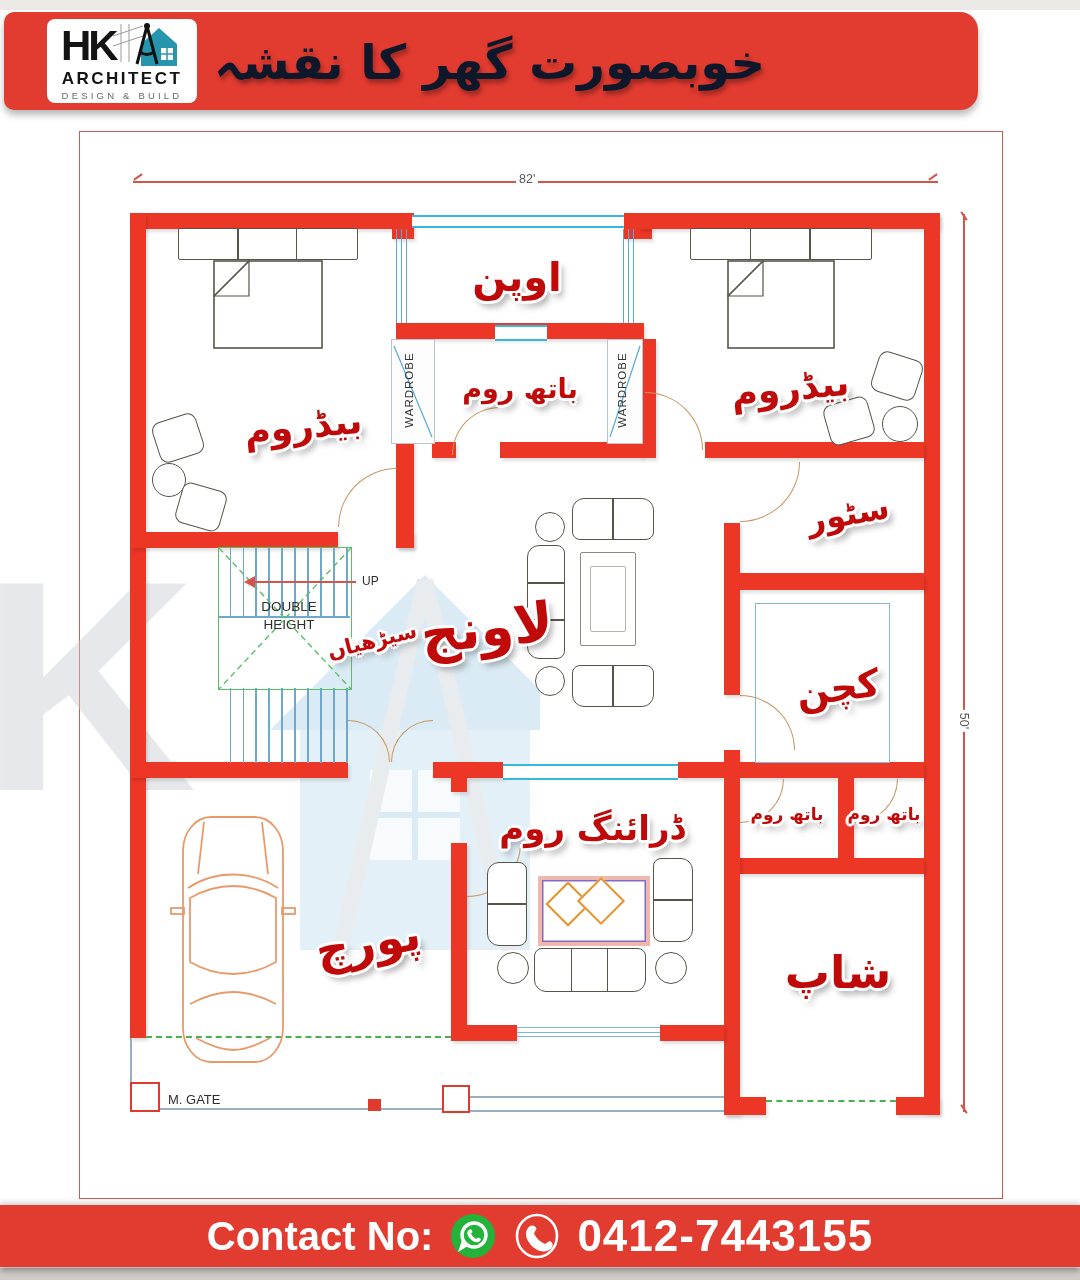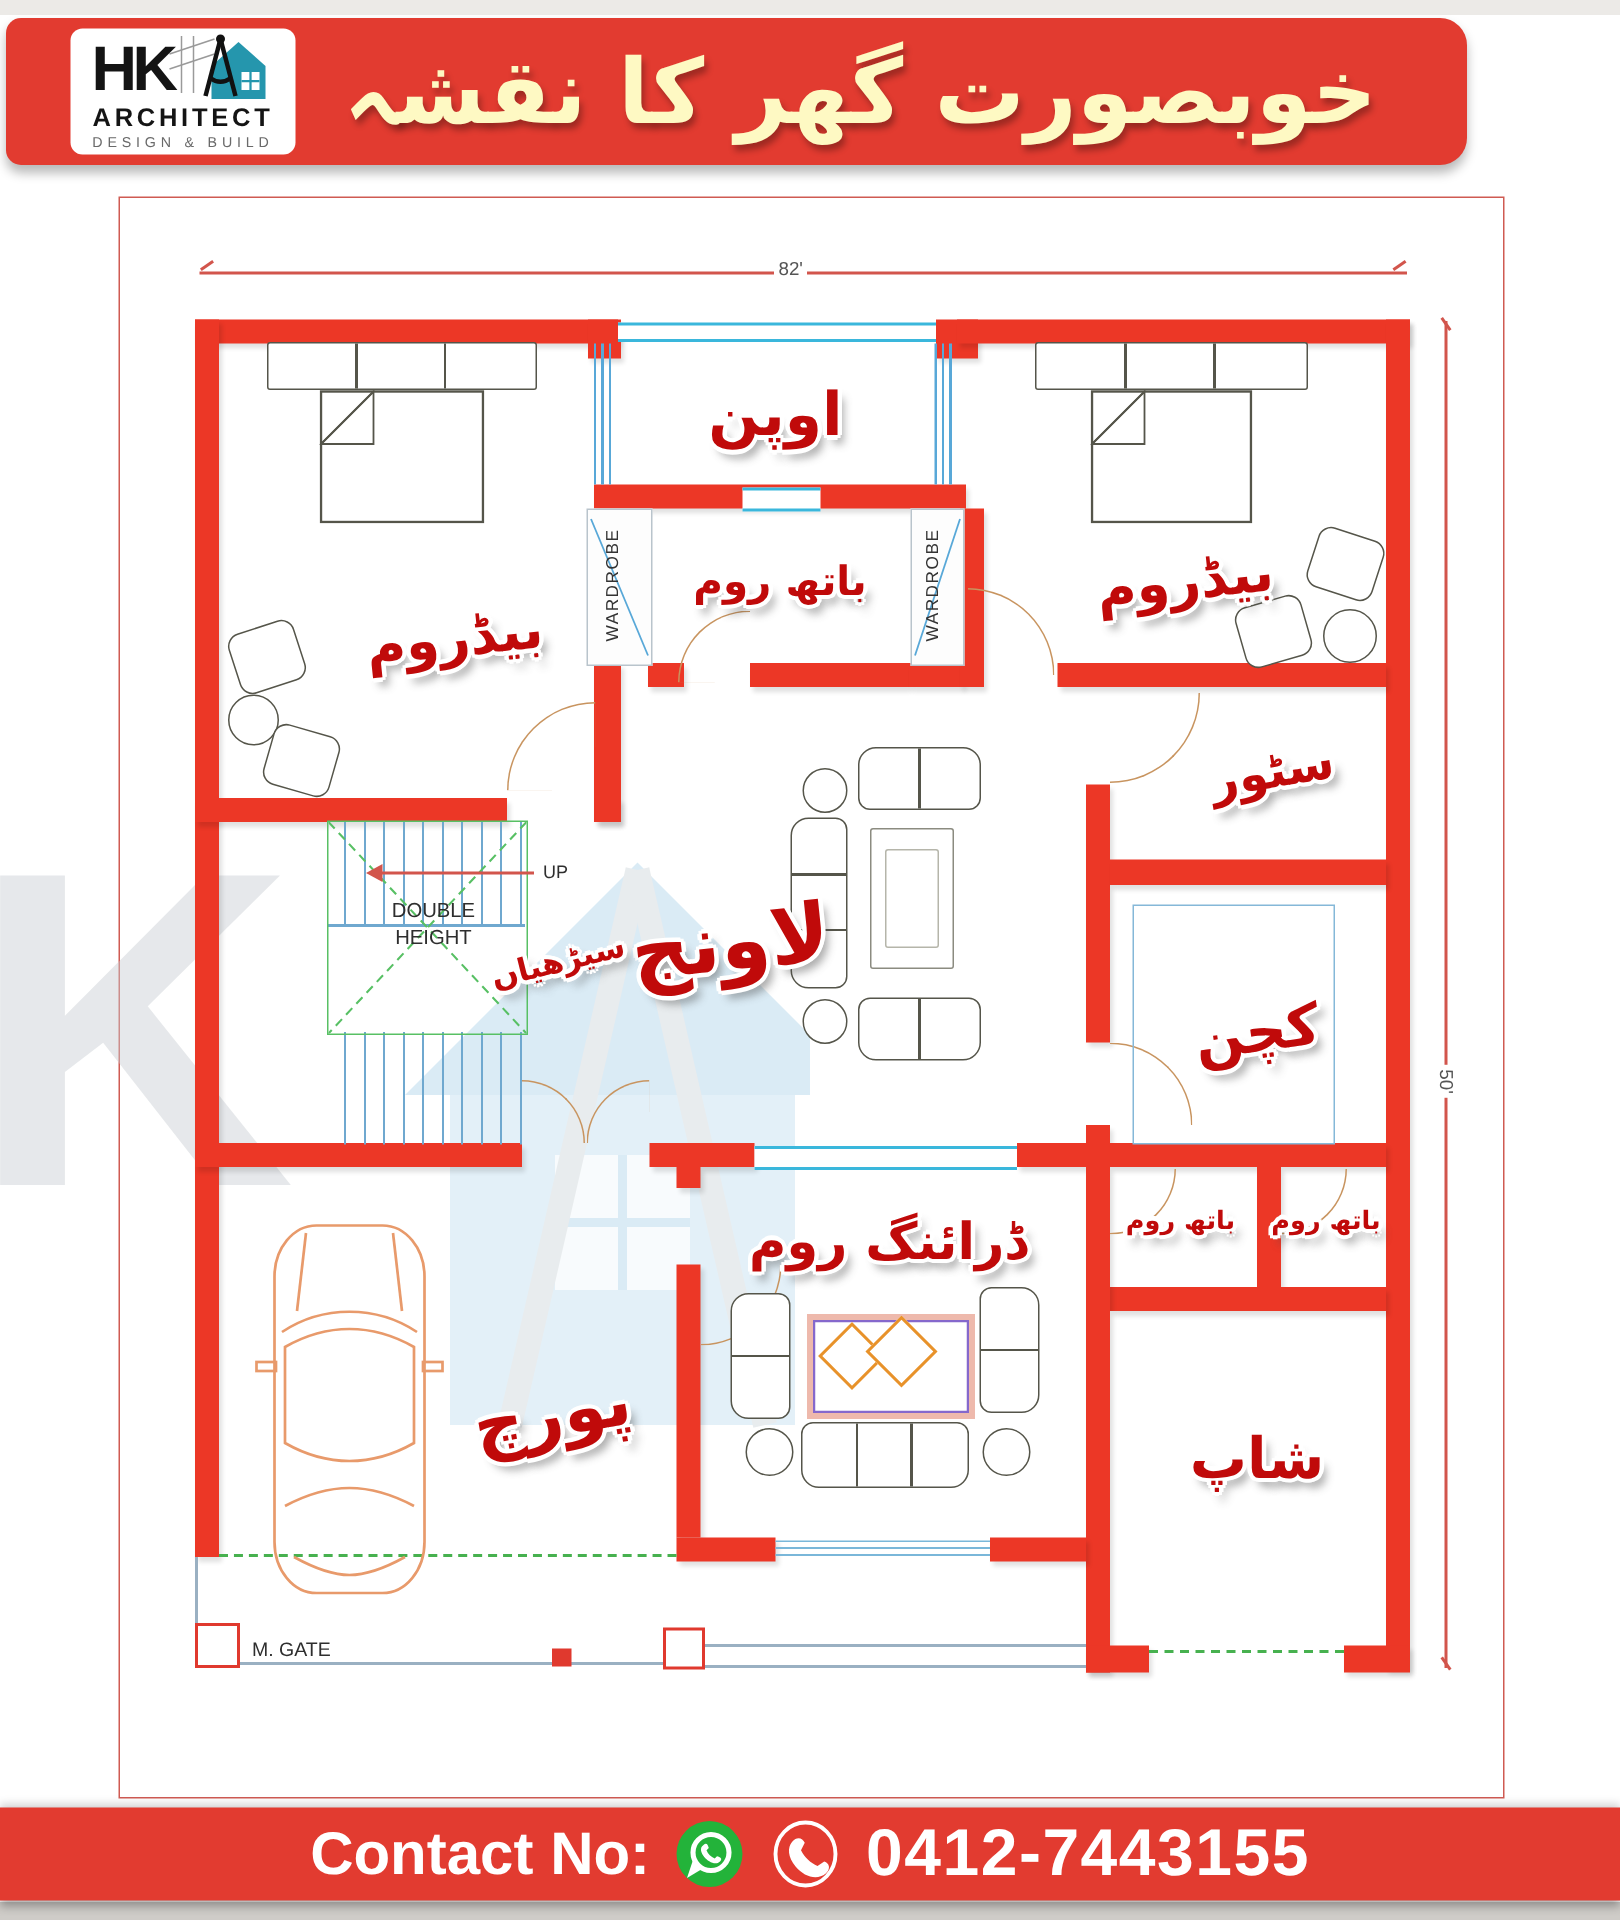--- a/index.html
+++ b/index.html
@@ -8,21 +8,21 @@
   .edge{position:absolute;left:0;width:1080px;}
   
   .bar{position:absolute;background:#e23b30;}
   .header-bar{left:4px;top:12px;width:974px;height:98px;border-radius:10px 18px 18px 10px;
               box-shadow:0 5px 7px rgba(0,0,0,.28);}
   .logo-box{position:absolute;left:43px;top:7px;width:150px;height:84px;background:#fff;
             border-radius:8px;display:flex;flex-direction:column;align-items:center;justify-content:center;}
   .logo-word{font-size:17px;font-weight:bold;letter-spacing:2.5px;color:#141414;margin-top:1px;}
   .logo-tagline{font-size:9.5px;letter-spacing:3.2px;color:#6a6a6a;margin-top:1px;text-align:center;}
   .header-title{position:absolute;left:210px;right:60px;top:14px;height:72px;line-height:72px;
-                text-align:right;color:#fef9c3;font-weight:bold;font-size:60px;direction:rtl;
+                text-align:left;color:#0f172a;font-weight:bold;font-size:48px;direction:rtl;
                 font-family:"DejaVu Sans",sans-serif;text-shadow:2px 4px 4px rgba(0,0,0,.3);}
   .footer-bar{left:0;top:1205px;width:1080px;height:62px;display:flex;align-items:center;
               justify-content:center;gap:16px;box-shadow:0 -3px 5px rgba(0,0,0,.15),0 4px 6px rgba(0,0,0,.3);}
   .contact-label{color:#fff;font-weight:bold;font-size:40px;}
   .phone-number{color:#fff;font-weight:bold;font-size:44px;letter-spacing:1px;}
   
   .plan-frame{position:absolute;left:79px;top:131px;width:922px;height:1066px;
               border:1px solid #cf5a52;}
   
   .w{position:absolute;background:#ec3726;box-shadow:2px 3px 3px rgba(0,0,0,.12);}
@@ -260,21 +260,21 @@
   <div class="rlabel" style="left:517px;top:277px;font-size:40px;">اوپن</div>
   <div class="rlabel" style="left:520px;top:388px;font-size:27px;">باتھ روم</div>
   <div class="rlabel" style="left:303px;top:426px;font-size:36px;transform:translate(-50%,-50%) rotate(-6deg);">بیڈروم</div>
   <div class="rlabel" style="left:790px;top:388px;font-size:36px;transform:translate(-50%,-50%) rotate(-6deg);">بیڈروم</div>
   <div class="rlabel" style="left:848px;top:514px;font-size:32px;transform:translate(-50%,-50%) rotate(-10deg);">سٹور</div>
   <div class="rlabel" style="left:838px;top:688px;font-size:38px;transform:translate(-50%,-50%) rotate(-8deg);">کچن</div>
   <div class="rlabel" style="left:487px;top:628px;font-size:54px;transform:translate(-50%,-50%) rotate(-6deg);">لاونج</div>
   <div class="rlabel" style="left:372px;top:641px;font-size:21px;transform:translate(-50%,-50%) rotate(-14deg);">سیڑھیاں</div>
   <div class="rlabel" style="left:592px;top:828px;font-size:34px;">ڈرائنگ روم</div>
   <div class="rlabel" style="left:368px;top:942px;font-size:46px;transform:translate(-50%,-50%) rotate(-10deg);">پورچ</div>
-  <div class="rlabel" style="left:838px;top:972px;font-size:38px;">شاپ</div>
+  <div class="rlabel" style="left:838px;top:972px;font-size:45px;">شاپ</div>
   <div class="rlabel" style="left:787px;top:814px;font-size:17px;">باتھ روم</div>
   <div class="rlabel" style="left:884px;top:814px;font-size:17px;">باتھ روم</div>
 
   <div class="note" style="left:168px;top:1092px;font-size:13px;">M. GATE</div>
 
   <div class="bar footer-bar">
     <span class="contact-label">Contact No:</span>
     <svg width="48" height="48" viewBox="0 0 48 48">
       <circle cx="24" cy="24" r="22" fill="#23b33a"></circle>
       <polygon points="9,40 13,28 19,34" fill="#fff"></polygon>

